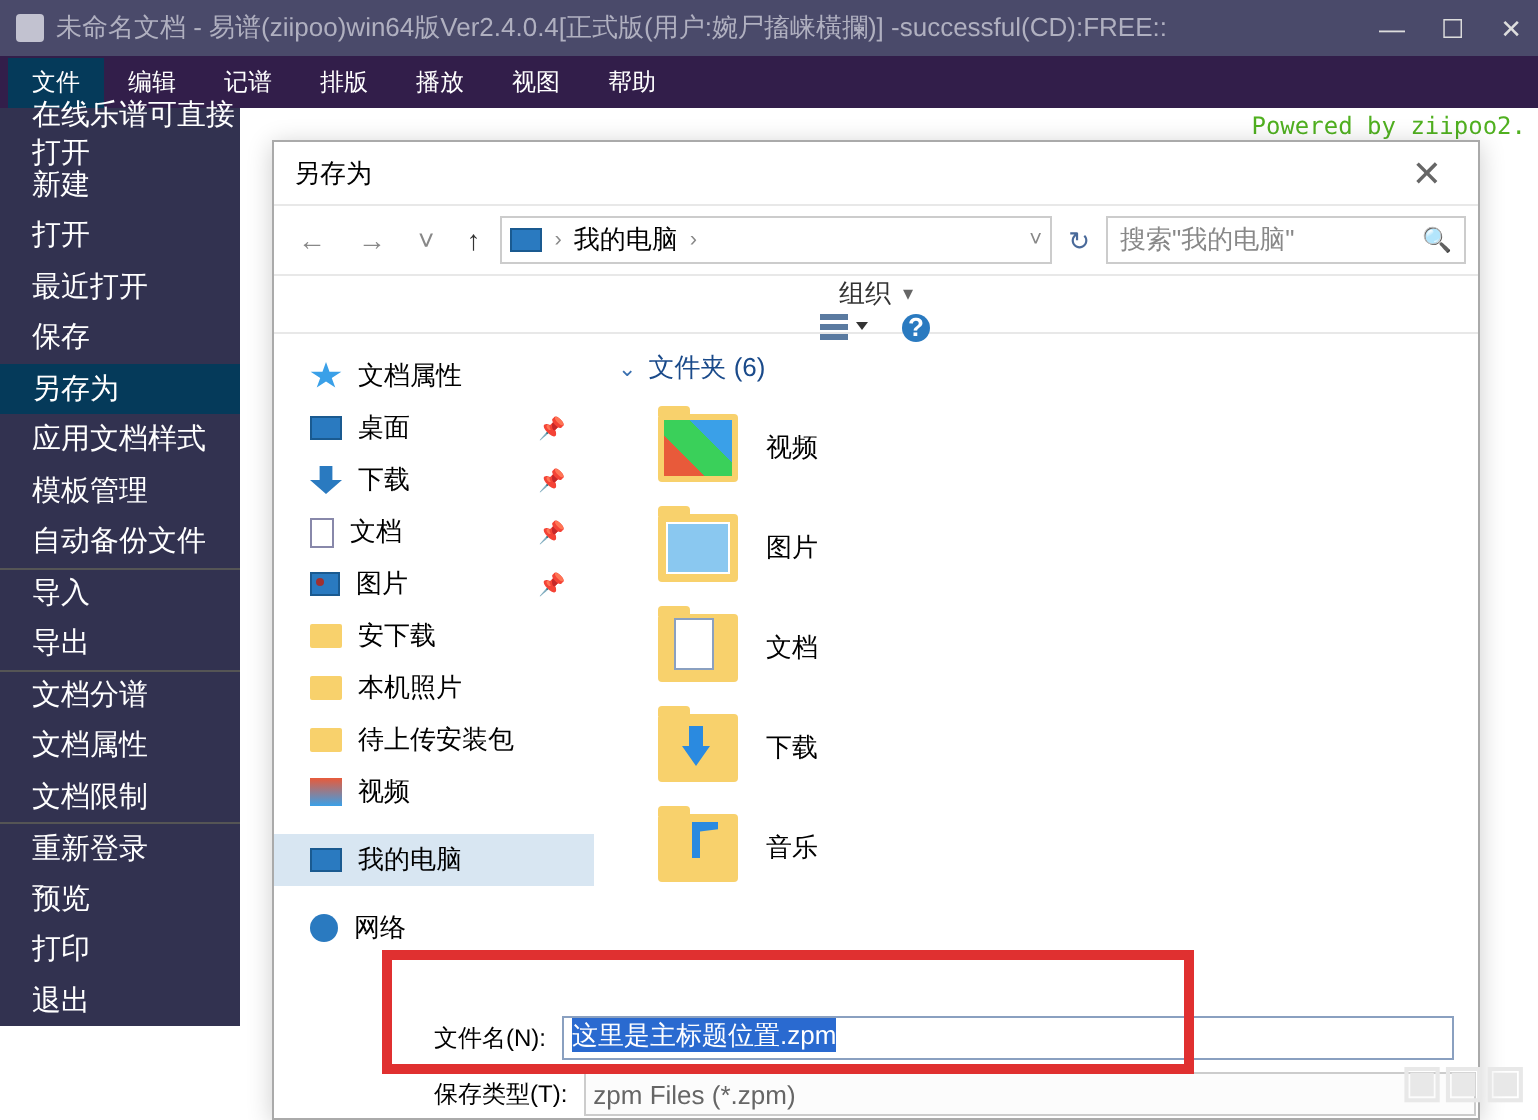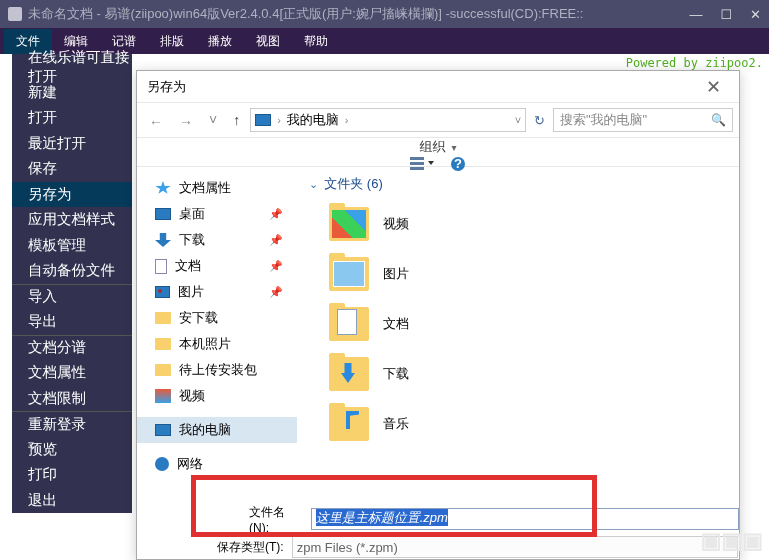--- a/index.html
+++ b/index.html
@@ -11,21 +11,21 @@
 .win-controls { display: flex; gap: 18px; color: #ddd; }
 .win-controls span { cursor: pointer; font-size: 13px; }
 
 .menubar { background: #321e4a; color: #fff; height: 26px; display: flex; align-items: center; padding-left: 4px; }
 .menubar .mi { padding: 4px 12px; cursor: pointer; font-size: 12px; }
 .menubar .mi.active { background: #053a5a; }
 
 .workspace { background: #fff; height: 506px; position: relative; }
 .powered { position: absolute; right: 6px; top: 2px; color: #50b020; font-size: 12px; font-family: monospace; }
 
-.file-menu { position: absolute; left: 12px; top: 54px; width: 120px; background: #323250; color: #fff; z-index: 10; }
+.file-menu { position: absolute; left: 0; top: 54px; width: 120px; background: #323250; color: #fff; z-index: 10; }
 .file-menu .fmi { height: 25.5px; display: flex; align-items: center; padding-left: 16px; font-size: 14.5px; cursor: pointer; }
 .file-menu .fmi.sel { background: #053a5a; }
 .file-menu .fmi.sep-before { border-top: 1px solid #555; }
 
 .dialog { position: absolute; left: 136px; top: 70px; width: 604px; height: 490px; background: #fff; border: 1px solid #aaa; z-index: 20; box-shadow: 0 2px 12px rgba(0,0,0,0.2); }
 .dlg-title { height: 32px; display: flex; align-items: center; justify-content: space-between; padding: 0 10px; border-bottom: 1px solid #e8e8e8; }
 .dlg-close { font-size: 18px; color: #666; cursor: pointer; padding: 0 8px; }
 
 .navrow { height: 34px; display: flex; align-items: center; padding: 0 6px; gap: 4px; }
 .navbtn { color: #888; padding: 3px 6px; font-size: 14px; }
@@ -68,25 +68,25 @@
 .big-folder::before { content: ""; position: absolute; top: -4px; left: 0; width: 16px; height: 5px; background: #f8d16c; border-radius: 2px 2px 0 0; }
 .bf-vid::after { content: ""; position: absolute; left: 3px; top: 3px; right: 3px; bottom: 3px; background: linear-gradient(45deg,#e85a3a 0 33%,#3ad05a 33% 66%,#3aa0e8 66%); }
 .bf-pic::after { content: ""; position: absolute; left: 4px; top: 4px; right: 4px; bottom: 4px; background: #8ac8f0; border: 1px solid #fff; }
 .bf-doc::after { content: ""; position: absolute; left: 8px; top: 2px; width: 18px; height: 24px; background: #fff; border: 1px solid #8aa0c0; }
 .bf-dl::after { content: ""; position: absolute; left: 12px; top: 6px; width: 14px; height: 20px; background: #2a8ae0; clip-path: polygon(25% 0,75% 0,75% 50%,100% 50%,50% 100%,0 50%,25% 50%); }
 .bf-mus::after { content: ""; position: absolute; left: 10px; top: 4px; width: 20px; height: 24px; background: #2a8ae0; clip-path: polygon(35% 0,100% 0,100% 15%,55% 20%,55% 75%,35% 75%); border-radius: 0 0 50% 50%; }
 
 .red-box { position: absolute; left: 54px; top: 404px; width: 406px; height: 62px; border: 5px solid #e03030; z-index: 5; pointer-events: none; }
 
 .form-row { position: absolute; left: 80px; height: 24px; display: flex; align-items: center; gap: 8px; }
-.fn-row { top: 436px; margin-left: 32px; }
+.fn-row { top: 436px; }
 .ft-row { top: 464px; }
 .form-row .lbl { font-size: 12px; }
 .fn-input { width: 446px; height: 22px; border: 1px solid #8aa0c0; padding: 0 4px; background: #fff; font-size: 12px; }
-.fn-input .seltext { background: #2a6ad0; color: #fff; padding: 1px 0; font-style: italic; }
+.fn-input .seltext { background: #2a6ad0; color: #fff; padding: 1px 0; }
 .ft-display { width: 446px; height: 22px; border: 1px solid #ccc; padding: 0 4px; display: flex; align-items: center; color: #666; font-size: 12px; background: #fcfcfc; }
 
 .watermark { position: absolute; right: 6px; bottom: 6px; color: #e8e8e8; font-size: 22px; font-weight: bold; z-index: 30; pointer-events: none; }
 </style>
 </head>
 <body>
 
 <div class="titlebar">
   <div class="titlebar-left">
     <span class="title-icon"></span>

